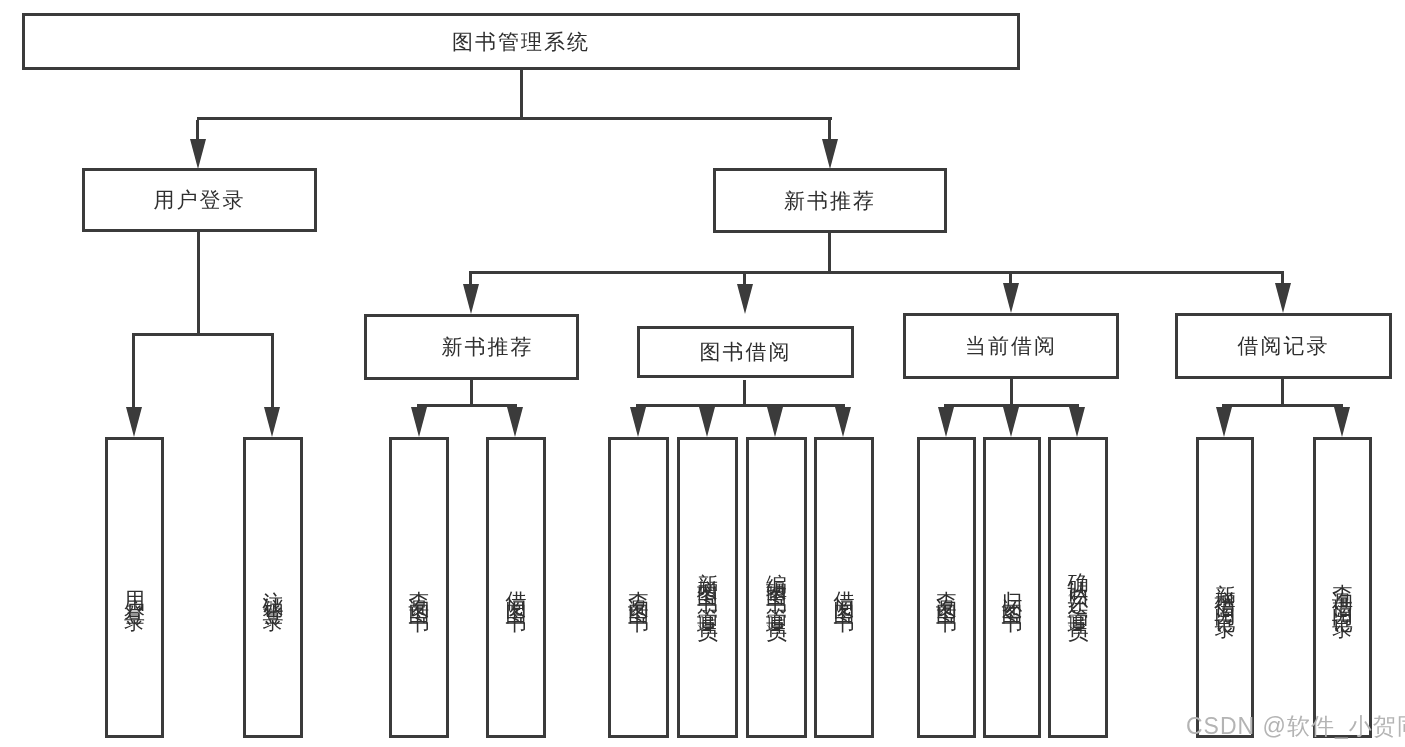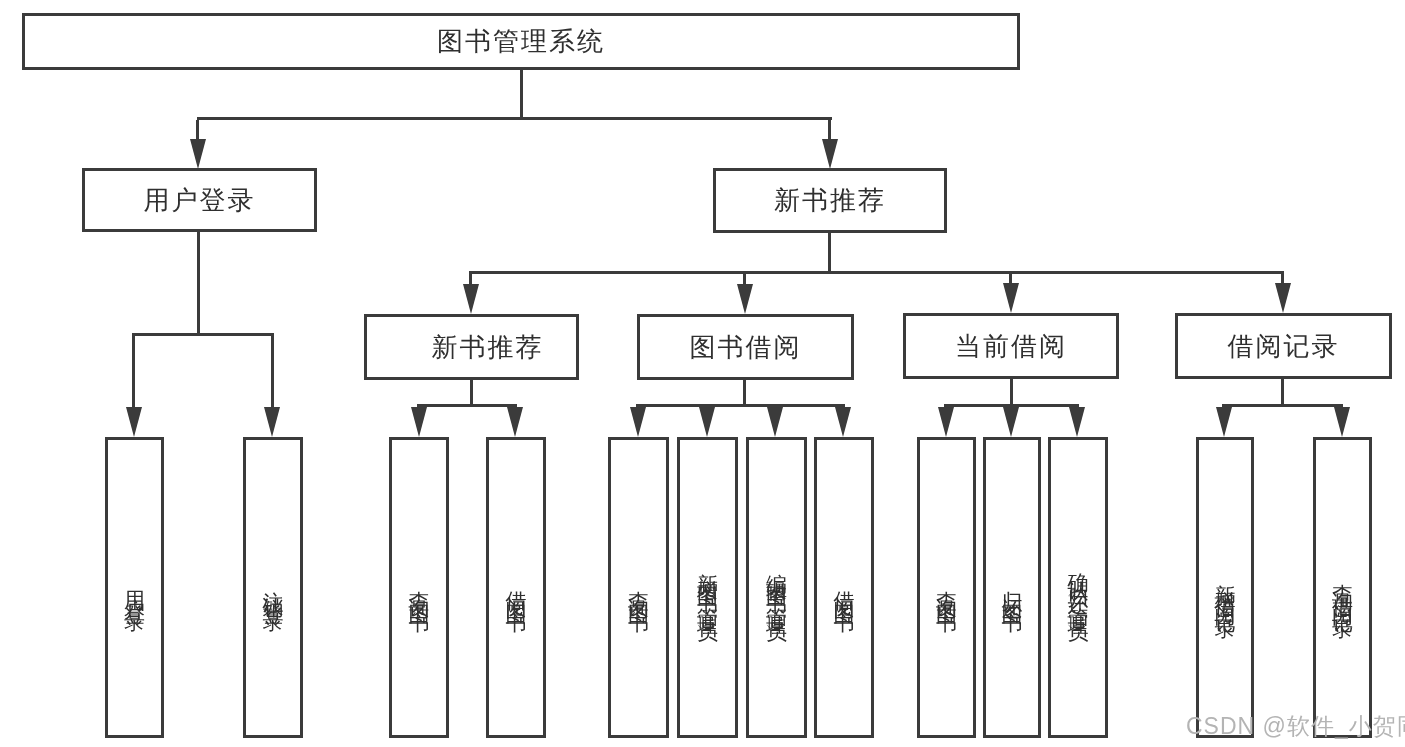--- a/index.html
+++ b/index.html
@@ -12,21 +12,21 @@
     overflow: hidden;
   }
   .box {
     position: absolute;
     box-sizing: border-box;
     border: 3px solid #3b3b3b;
     background: #ffffff;
     display: flex;
     align-items: center;
     justify-content: center;
-    font-size: 26px;
+    font-size: 21px;
     letter-spacing: 2px;
     color: #2f2f2f;
     z-index: 2;
   }
   .vbox {
     position: absolute;
     box-sizing: border-box;
     border: 3px solid #3b3b3b;
     background: #ffffff;
     display: flex;
@@ -95,21 +95,21 @@
   <div class="line" style="left:469px; top:274px; width:3px; height:14px;"></div>
   <div class="arrow" style="left:463px; top:284px;"></div>
   <div class="line" style="left:743px; top:274px; width:3px; height:14px;"></div>
   <div class="arrow" style="left:737px; top:284px;"></div>
   <div class="line" style="left:1009px; top:274px; width:3px; height:14px;"></div>
   <div class="arrow" style="left:1003px; top:283px;"></div>
   <div class="line" style="left:1281px; top:274px; width:3px; height:14px;"></div>
   <div class="arrow" style="left:1275px; top:283px;"></div>
 
   <div class="box" style="left:364px; top:314px; width:215px; height:66px;padding-left:32px;">新书推荐</div>
-  <div class="box" style="left:637px; top:314px; width:217px; height:66px;">图书借阅</div>
+  <div class="box" style="left:637px; top:326px; width:217px; height:52px;">图书借阅</div>
   <div class="box" style="left:1175px; top:313px; width:217px; height:66px;">借阅记录</div>
   <div class="box" style="left:903px; top:313px; width:216px; height:66px;">当前借阅</div>
 
   <div class="line" style="left:470px; top:380px; width:3px; height:26px;"></div>
   <div class="line" style="left:417px; top:404px; width:100px; height:3px;"></div>
   <div class="arrow" style="left:411px; top:407px;"></div>
   <div class="arrow" style="left:507px; top:407px;"></div>
 
   <div class="line" style="left:743px; top:380px; width:3px; height:26px;"></div>
   <div class="line" style="left:636px; top:404px; width:209px; height:3px;"></div>

